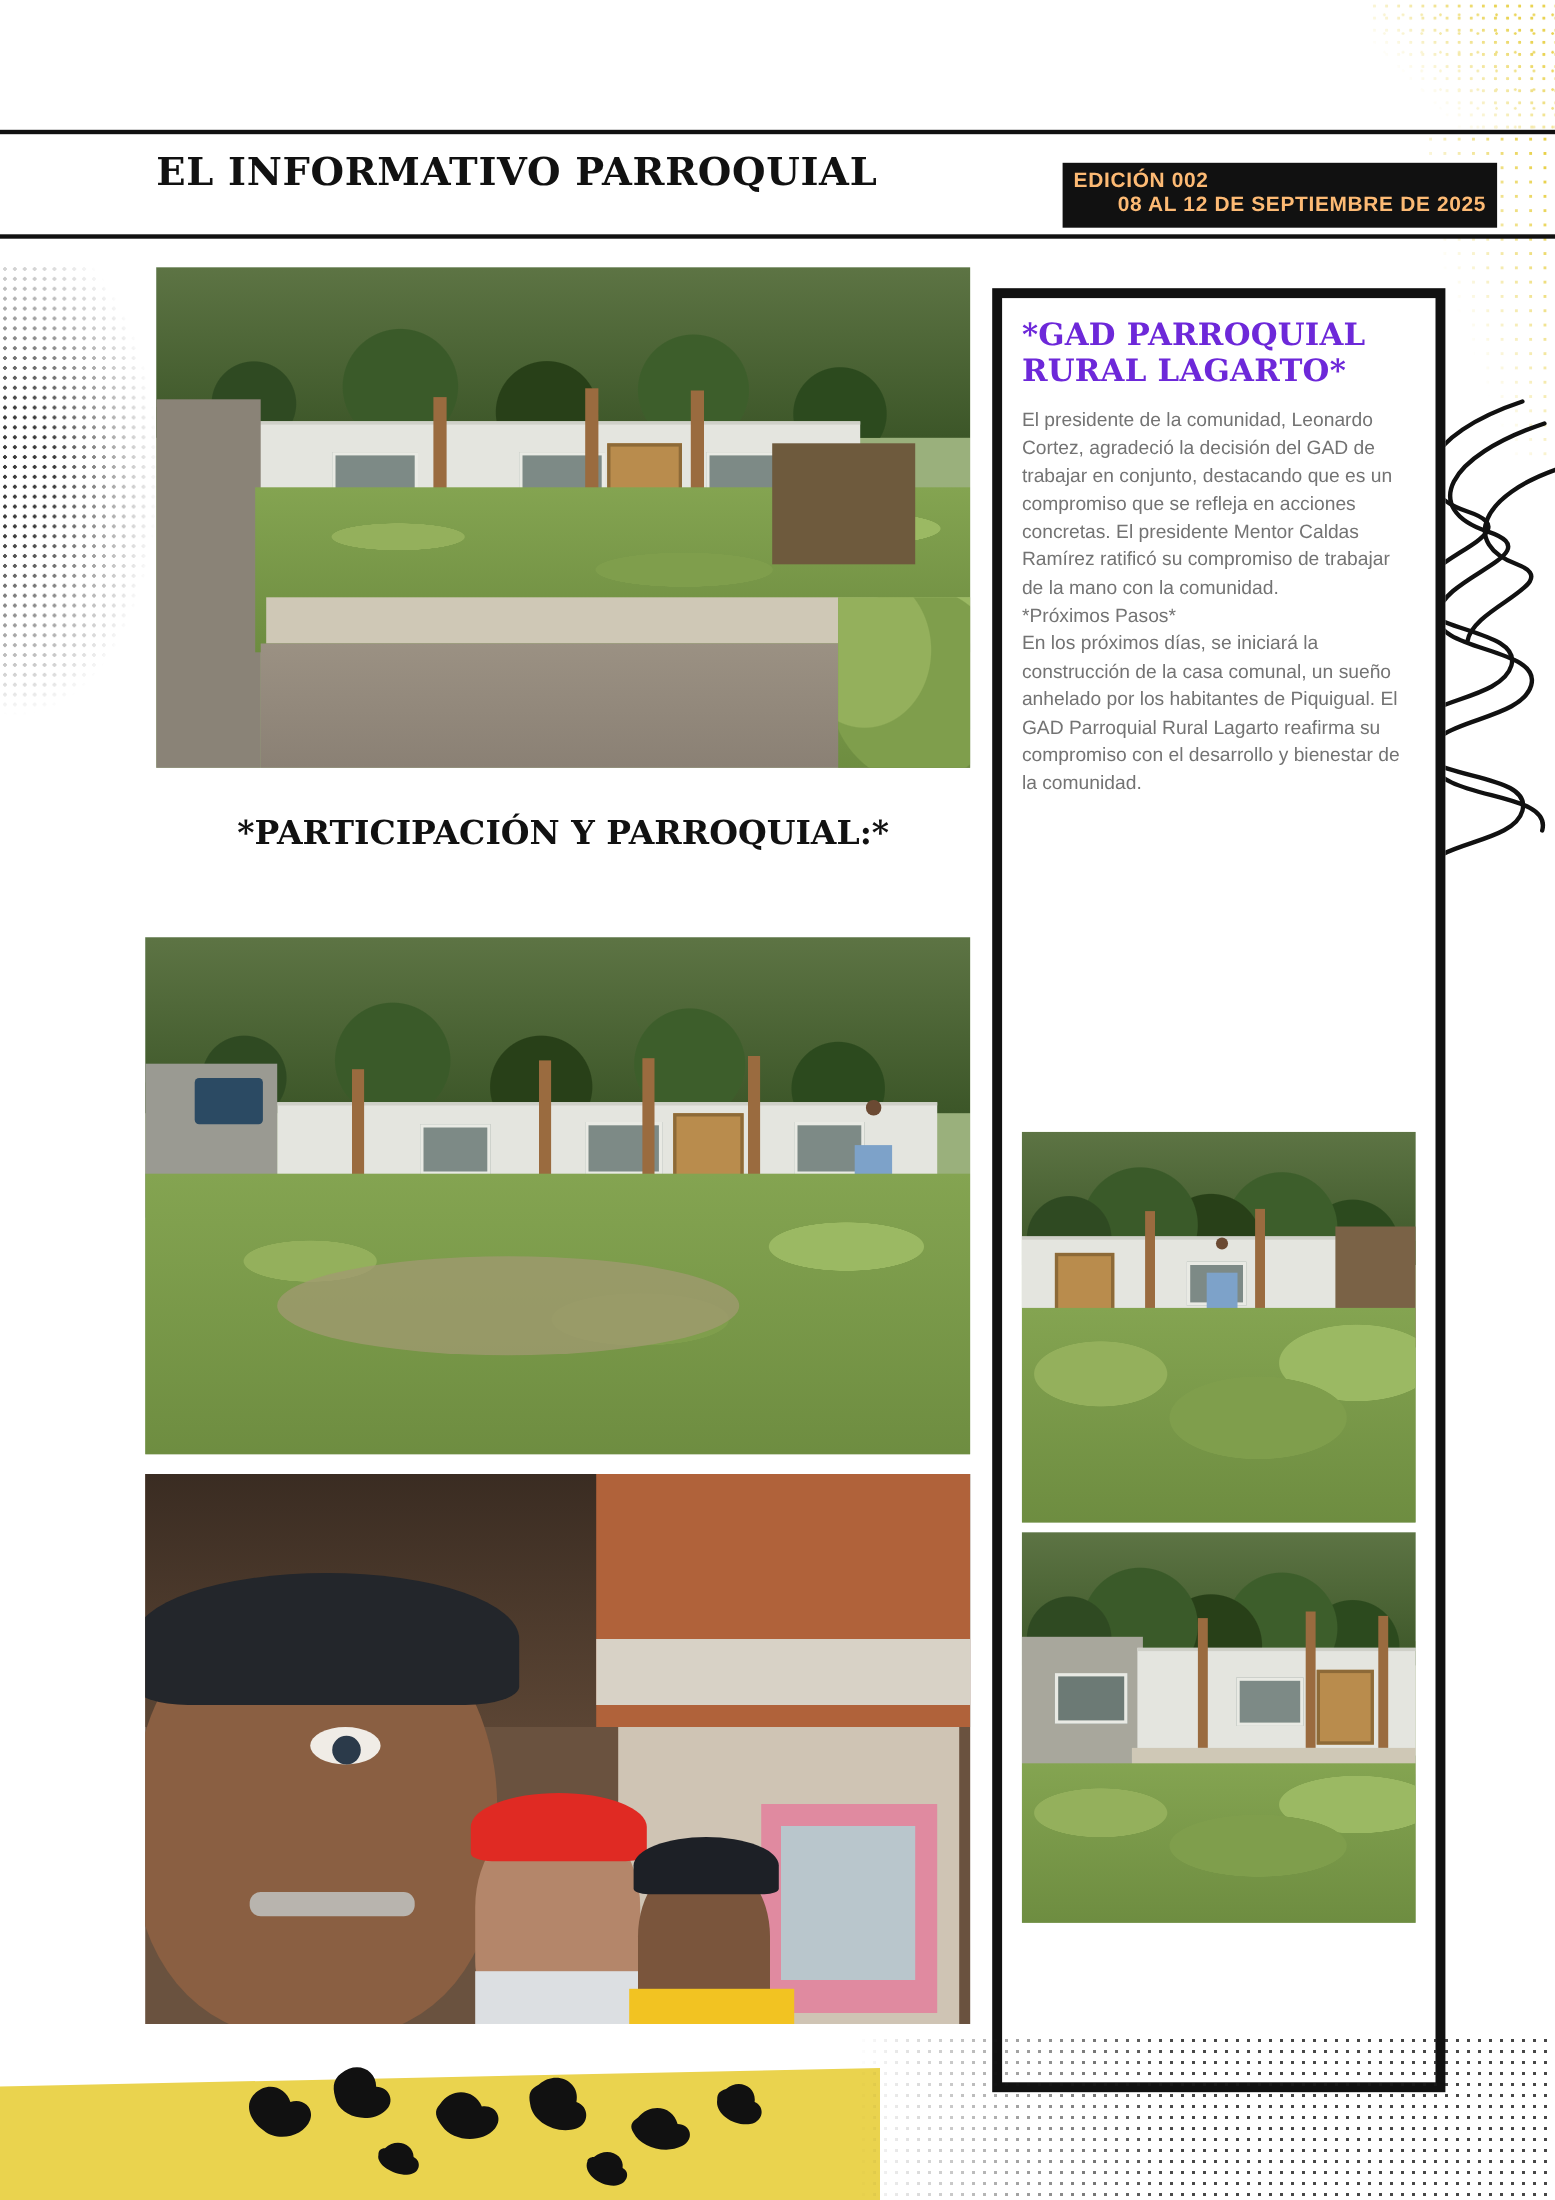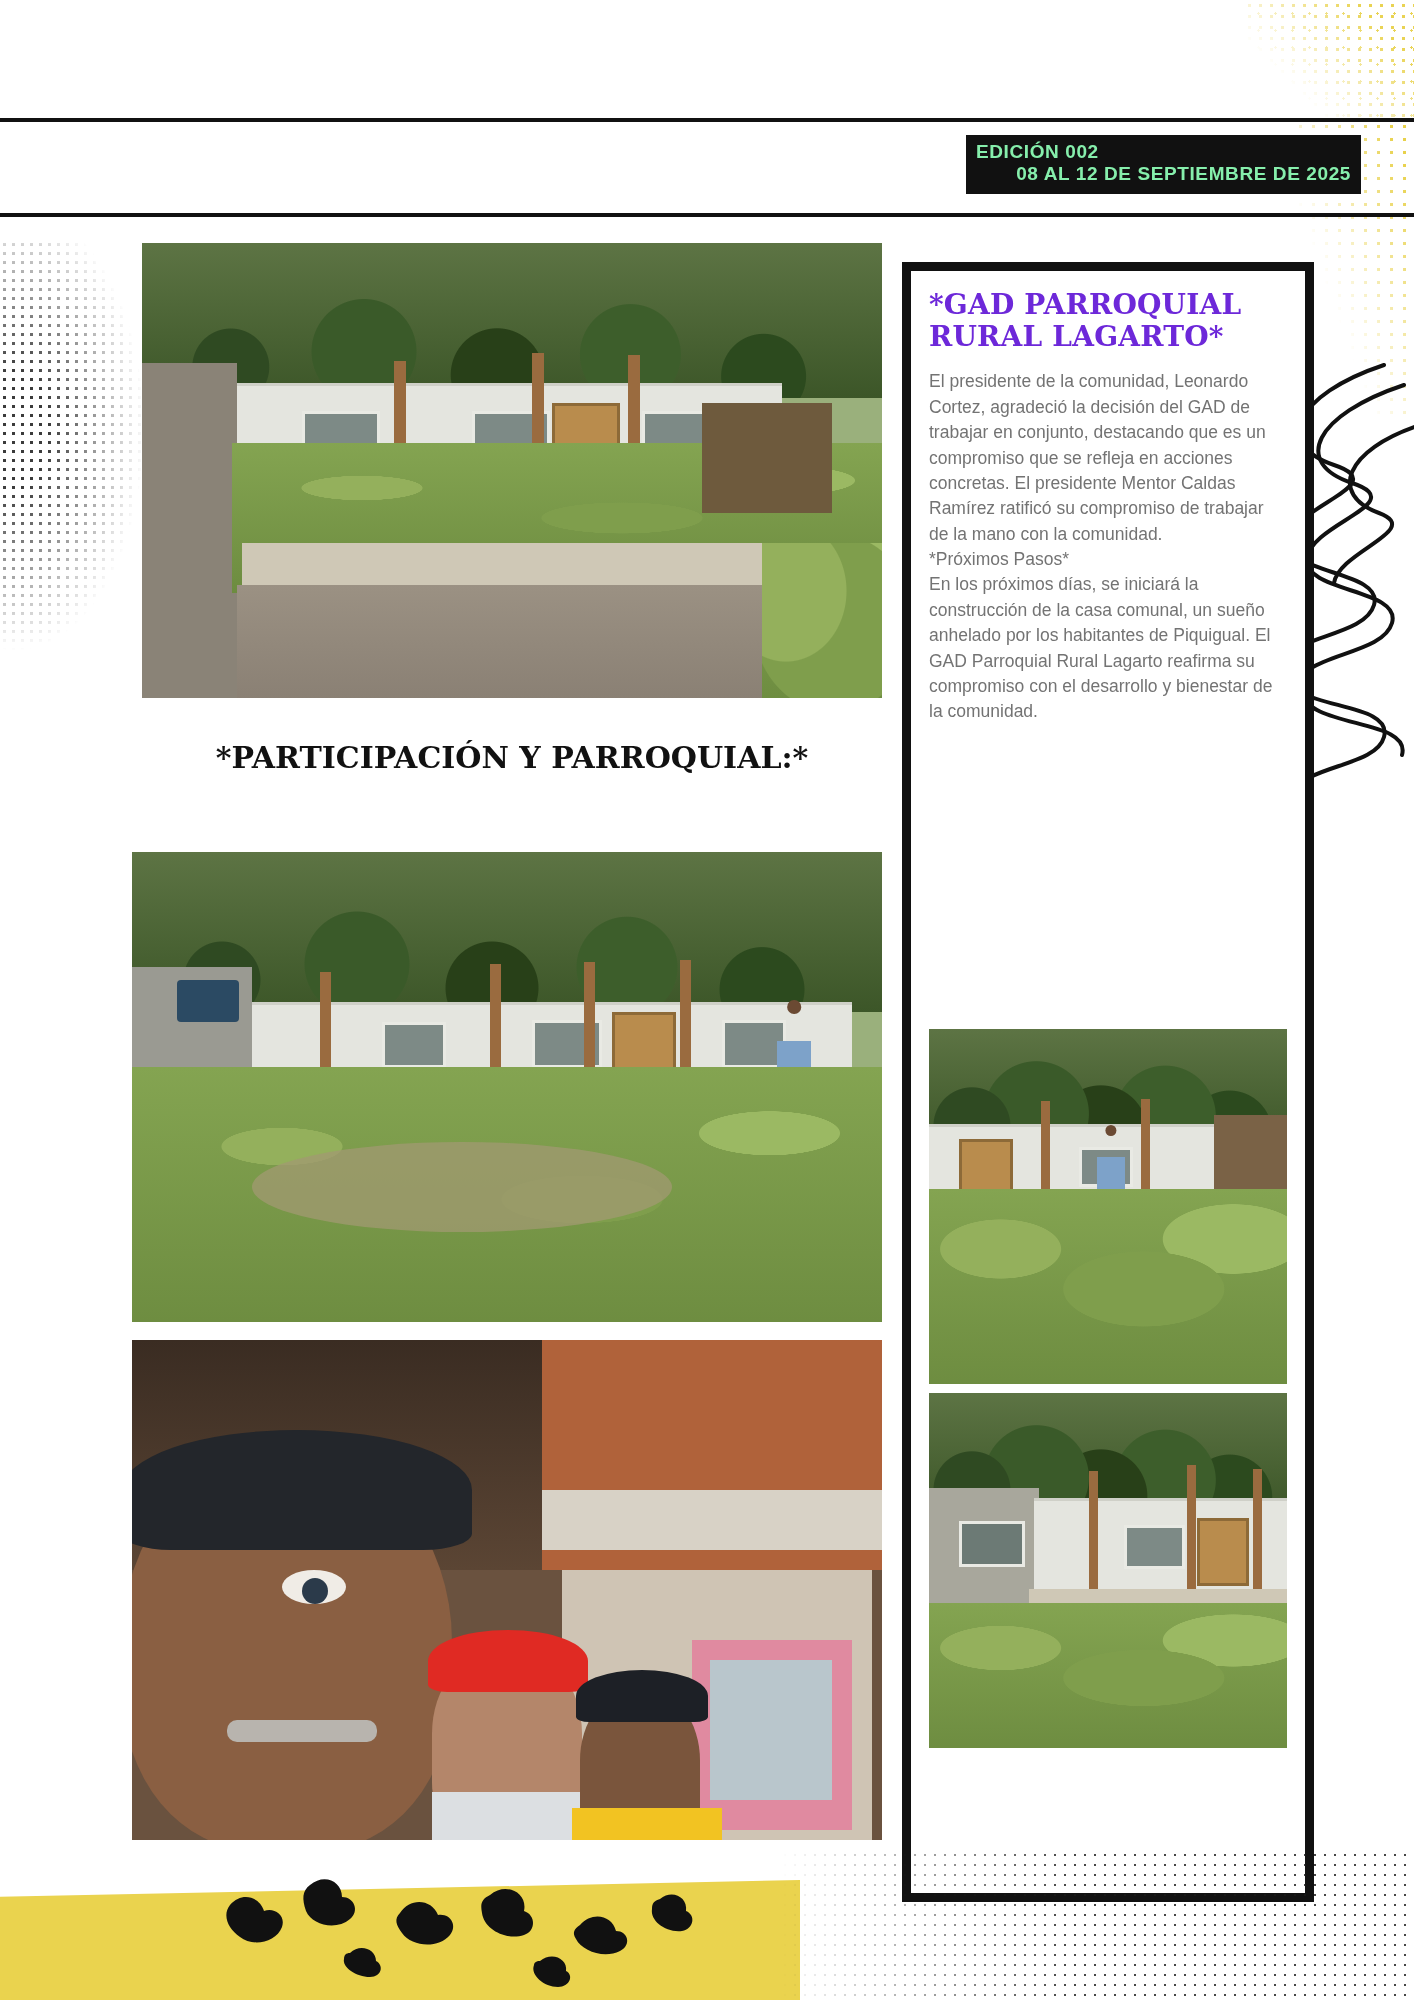--- a/index.html
+++ b/index.html
@@ -67,24 +67,24 @@
     position: absolute;
     left: 142px; top: 136px;
     font-size: 35px;
     font-weight: 700;
     letter-spacing: .6px;
     color: #111;
     font-family: "DejaVu Serif", serif;
   }
   .edition-box {
     position: absolute;
-    left: 966px; top: 135px;
+    left: 966px; top: 148px;
     width: 395px;
     background: #111;
-    color: #86efac;
+    color: #fdba74;
     padding: 6px 10px 9px 10px;
     box-sizing: border-box;
   }
   .edition-line1 {
     font-size: 19px;
     font-weight: 700;
     letter-spacing: .6px;
     line-height: 1.15;
   }
   .edition-line2 {
@@ -196,20 +196,21 @@
 </head>
 <body>
 
 <div class="page">
 
   <div class="speckle-tr"></div>
   <div class="speckle-right"></div>
   <div class="speckle-left"></div>
 
   <div class="header-rule-top"></div>
+  <div class="masthead">EL INFORMATIVO PARROQUIAL</div>
   <div class="edition-box">
     <div class="edition-line1">EDICIÓN 002</div>
     <div class="edition-line2">08 AL 12 DE SEPTIEMBRE DE 2025</div>
   </div>
   <div class="header-rule-bottom"></div>
 
   <svg class="scribble" viewBox="0 0 190 450">
     <g fill="none" stroke="#111" stroke-width="4" stroke-linecap="round">
       <path d="M150 10 C60 40, 40 90, 100 110 C160 130, 60 150, 55 185 C50 220, 150 215, 140 250 C130 285, 40 280, 48 318 C56 356, 160 345, 150 382 C142 412, 70 410, 60 438"></path>
       <path d="M170 30 C80 60, 58 108, 118 128 C178 148, 78 168, 73 203 C68 238, 168 233, 158 268 C148 303, 58 298, 66 336 C74 374, 178 363, 168 400"></path>

